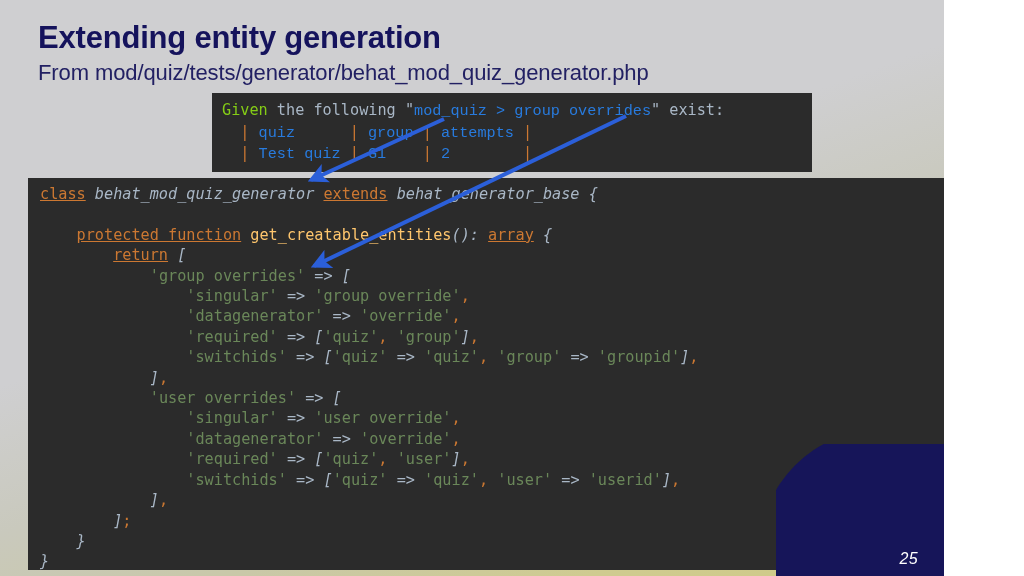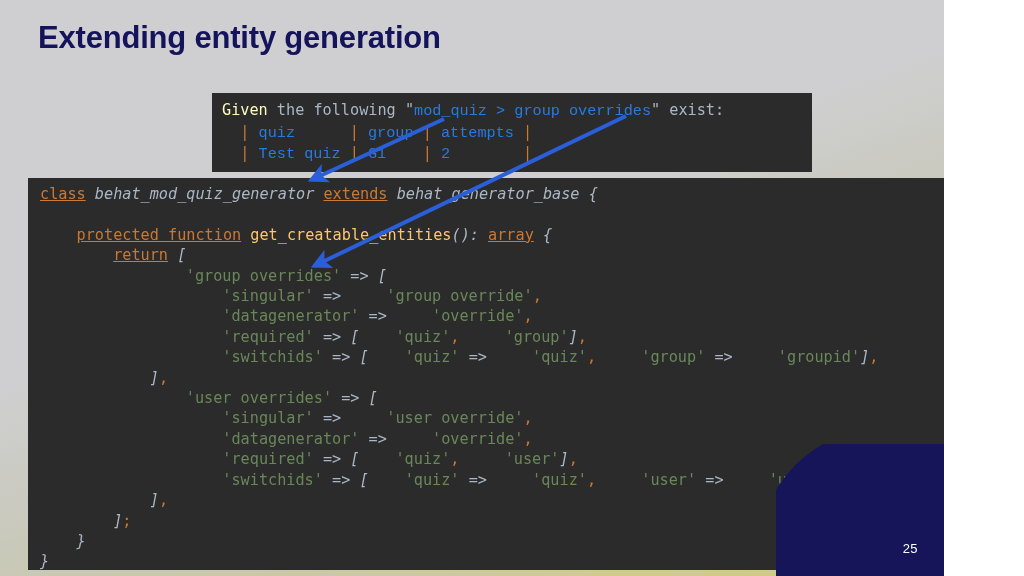--- a/index.html
+++ b/index.html
@@ -44,25 +44,26 @@
     right: -56px;
     bottom: -94px;
     width: 240px;
     height: 240px;
     background: #161559;
     border-radius: 50% 0 0 0;
   }
   #page-number {
     position: absolute;
     right: 26px;
-    bottom: 20px;
+    bottom: 8px;
     color: #ffffff;
-    font-size: 13px;
+    font-size: 16px;
     letter-spacing: 0.4px;
     font-family: "Liberation Sans", sans-serif;
+    font-style: italic;
   }
 
   
   #heading-block {
     position: absolute;
     left: 38px;
     top: 20px;
     width: 900px;
   }
   #page-title {
@@ -111,24 +112,24 @@
     padding: 6px 0 0 12px;
     font-size: 15.2px;
     line-height: 20.4px;
   }
 
   .ln { display: block; min-height: 20.4px; }
 
   
   .kw      { color: #cc7832; text-decoration: underline; }           
   .plain   { color: #a9b7c6; font-style: italic; }           
-  .str     { color: #6a8759; margin-left: 36px; }
+  .str     { color: #6a8759; }
   .comma   { color: #cc7832; }
   .fn      { color: #ffc66d; }           
-  .gher-kw { color: #fef9c3; }           
+  .gher-kw { color: #84cc16; }           
   .gher-txt{ color: #a9b7c6; }
   .gher-bl { color: #287bde; font-family: Liberation Mono, monospace; }           
   .gher-pipe{ color: #cc7832; }
 
   
   #arrow-layer {
     position: absolute;
     left: 0;
     top: 0;
     width: 1024px;
@@ -136,20 +137,21 @@
     pointer-events: none;
   }
 </style>
 </head>
 <body>
 
 <div id="slide">
 
   <div id="heading-block">
     <h1 id="page-title" style="color: rgb(21, 19, 92);">Extending entity generation</h1>
+    <div id="page-subtitle">From mod/quiz/tests/generator/behat_mod_quiz_generator.php</div>
   </div>
 
   <div id="gherkin-block" class="code-block" style="background: rgb(43, 43, 43);"><span class="ln"><span class="gher-kw">Given</span><span class="gher-txt"> the following </span><span class="gher-txt">"</span><span class="gher-bl">mod_quiz &gt; group overrides</span><span class="gher-txt">"</span><span class="gher-txt"> exist:</span></span><span class="ln"><span class="gher-txt">  </span><span class="gher-pipe">|</span><span class="gher-bl"> quiz      </span><span class="gher-pipe">|</span><span class="gher-bl"> group </span><span class="gher-pipe">|</span><span class="gher-bl"> attempts </span><span class="gher-pipe">|</span></span><span class="ln"><span class="gher-txt">  </span><span class="gher-pipe">|</span><span class="gher-bl"> Test quiz </span><span class="gher-pipe">|</span><span class="gher-bl"> G1    </span><span class="gher-pipe">|</span><span class="gher-bl"> 2        </span><span class="gher-pipe">|</span></span></div>
 
   <div id="php-block" class="code-block" style="background: rgb(43, 43, 43);"><span class="ln"><span class="kw">class</span><span class="plain"> behat_mod_quiz_generator </span><span class="kw">extends</span><span class="plain"> behat_generator_base {</span></span><span class="ln">&nbsp;</span><span class="ln"><span class="plain">    </span><span class="kw">protected function</span><span class="plain"> </span><span class="fn">get_creatable_entities</span><span class="plain">(): </span><span class="kw">array</span><span class="plain"> {</span></span><span class="ln"><span class="plain">        </span><span class="kw">return</span><span class="plain"> [</span></span><span class="ln"><span class="plain">            </span><span class="str">'group overrides'</span><span class="plain"> =&gt; [</span></span><span class="ln"><span class="plain">                </span><span class="str">'singular'</span><span class="plain"> =&gt; </span><span class="str">'group override'</span><span class="comma">,</span></span><span class="ln"><span class="plain">                </span><span class="str">'datagenerator'</span><span class="plain"> =&gt; </span><span class="str">'override'</span><span class="comma">,</span></span><span class="ln"><span class="plain">                </span><span class="str">'required'</span><span class="plain"> =&gt; [</span><span class="str">'quiz'</span><span class="comma">,</span><span class="plain"> </span><span class="str">'group'</span><span class="plain">]</span><span class="comma">,</span></span><span class="ln"><span class="plain">                </span><span class="str">'switchids'</span><span class="plain"> =&gt; [</span><span class="str">'quiz'</span><span class="plain"> =&gt; </span><span class="str">'quiz'</span><span class="comma">,</span><span class="plain"> </span><span class="str">'group'</span><span class="plain"> =&gt; </span><span class="str">'groupid'</span><span class="plain">]</span><span class="comma">,</span></span><span class="ln"><span class="plain">            ]</span><span class="comma">,</span></span><span class="ln"><span class="plain">            </span><span class="str">'user overrides'</span><span class="plain"> =&gt; [</span></span><span class="ln"><span class="plain">                </span><span class="str">'singular'</span><span class="plain"> =&gt; </span><span class="str">'user override'</span><span class="comma">,</span></span><span class="ln"><span class="plain">                </span><span class="str">'datagenerator'</span><span class="plain"> =&gt; </span><span class="str">'override'</span><span class="comma">,</span></span><span class="ln"><span class="plain">                </span><span class="str">'required'</span><span class="plain"> =&gt; [</span><span class="str">'quiz'</span><span class="comma">,</span><span class="plain"> </span><span class="str">'user'</span><span class="plain">]</span><span class="comma">,</span></span><span class="ln"><span class="plain">                </span><span class="str">'switchids'</span><span class="plain"> =&gt; [</span><span class="str">'quiz'</span><span class="plain"> =&gt; </span><span class="str">'quiz'</span><span class="comma">,</span><span class="plain"> </span><span class="str">'user'</span><span class="plain"> =&gt; </span><span class="str">'userid'</span><span class="plain">]</span><span class="comma">,</span></span><span class="ln"><span class="plain">            ]</span><span class="comma">,</span></span><span class="ln"><span class="plain">        ]</span><span class="comma">;</span></span><span class="ln"><span class="plain">    }</span></span><span class="ln"><span class="plain">}</span></span></div>
 
   <svg id="arrow-layer" viewBox="0 0 1024 576" width="1024" height="576">
       <defs>
         <marker id="arrowhead" markerWidth="5" markerHeight="5" refX="4.1" refY="2.5" orient="auto" markerUnits="strokeWidth">
           <path d="M0,0 L5,2.5 L0,5 L1.2,2.5 Z" fill="#2b5fd9"></path>

